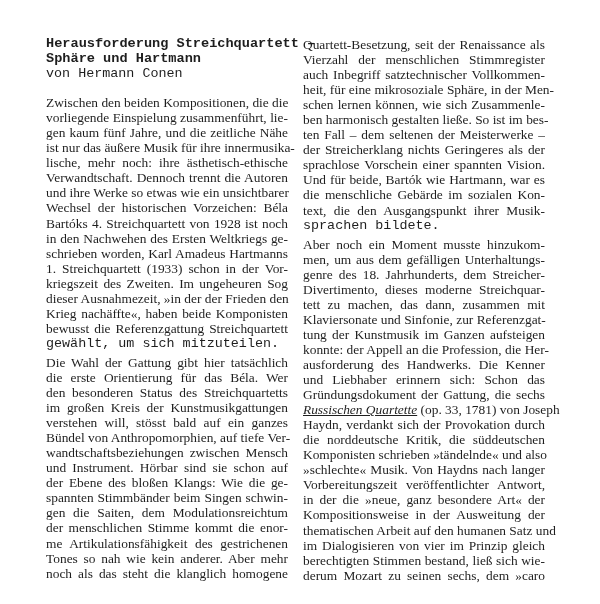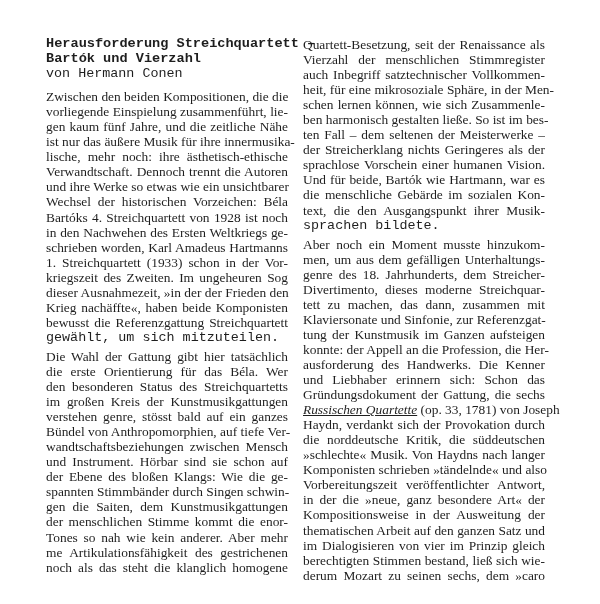--- a/index.html
+++ b/index.html
@@ -23,21 +23,21 @@
     .col-right { left: 303px; top: 37px; }
     .heading {
       font-weight: bold;
       font-size: 13.6px;
       line-height: 15.5px;
       margin: 0;
     }
     .byline {
       font-size: 13.4px;
       line-height: 15.5px;
-      margin: 0 0 8px 0;
+      margin: 0 0 14px 0;
     }
     .line {
       display: block;
       white-space: nowrap;
       text-align: justify;
       text-align-last: justify;
       height: 15.05px;
     }
     .line.last {
       text-align-last: left;
@@ -45,21 +45,21 @@
     }
     .para { margin: 0 0 4px 0; }
     em { font-style: italic; text-decoration: underline; }
   </style>
 </head>
 <body>
 
 <div class="col col-left">
   <p class="heading">
     <span class="line last">Herausforderung Streichquartett –</span>
-    <span class="line last">Bartók und Vierzahl</span>
+    <span class="line last">Sphäre und Hartmann</span>
   </p>
   <p class="byline">
     <span class="line last">von Hermann Conen</span>
   </p>
   <div class="para">
       <span class="line">Zwischen den beiden Kompositionen, die die</span>
       <span class="line">vorliegende Einspielung zusammenführt, lie-</span>
       <span class="line">gen kaum fünf Jahre, und die zeitliche Nähe</span>
       <span class="line">ist nur das äußere Musik für ihre innermusika-</span>
       <span class="line">lische, mehr noch: ihre ästhetisch-ethische</span>
@@ -74,45 +74,45 @@
       <span class="line">dieser Ausnahmezeit, »in der der Frieden den</span>
       <span class="line">Krieg nachäffte«, haben beide Komponisten</span>
       <span class="line">bewusst die Referenzgattung Streichquartett</span>
       <span class="line last">gewählt, um sich mitzuteilen.</span>
     </div>
   <div class="para">
       <span class="line">Die Wahl der Gattung gibt hier tatsächlich</span>
       <span class="line">die erste Orientierung für das Béla. Wer</span>
       <span class="line">den besonderen Status des Streichquartetts</span>
       <span class="line">im großen Kreis der Kunstmusikgattungen</span>
-      <span class="line">verstehen genre, stösst bald auf ein ganzes</span>
+      <span class="line">verstehen will, stösst bald auf ein ganzes</span>
       <span class="line">Bündel von Anthropomorphien, auf tiefe Ver-</span>
       <span class="line">wandtschaftsbeziehungen zwischen Mensch</span>
       <span class="line">und Instrument. Hörbar sind sie schon auf</span>
       <span class="line">der Ebene des bloßen Klangs: Wie die ge-</span>
-      <span class="line">spannten Stimmbänder durch Singen schwin-</span>
-      <span class="line">gen die Saiten, dem Kunstmusikgattungen</span>
+      <span class="line">spannten Stimmbänder beim Singen schwin-</span>
+      <span class="line">gen die Saiten, dem Modulationsreichtum</span>
       <span class="line">der menschlichen Stimme kommt die enor-</span>
+      <span class="line">me Artikulationsfähigkeit des gestrichenen</span>
       <span class="line">Tones so nah wie kein anderer. Aber mehr</span>
-      <span class="line">me Artikulationsfähigkeit des gestrichenen</span>
       <span class="line">noch als das steht die klanglich homogene</span>
     </div>
 </div>
 
 <div class="col col-right">
   <div class="para">
       <span class="line">Quartett-Besetzung, seit der Renaissance als</span>
       <span class="line">Vierzahl der menschlichen Stimmregister</span>
       <span class="line">auch Inbegriff satztechnischer Vollkommen-</span>
       <span class="line">heit, für eine mikrosoziale Sphäre, in der Men-</span>
       <span class="line">schen lernen können, wie sich Zusammenle-</span>
       <span class="line">ben harmonisch gestalten ließe. So ist im bes-</span>
       <span class="line">ten Fall – dem seltenen der Meisterwerke –</span>
       <span class="line">der Streicherklang nichts Geringeres als der</span>
-      <span class="line">sprachlose Vorschein einer humanen Vision.</span>
+      <span class="line">sprachlose Vorschein einer spannten Vision.</span>
       <span class="line">Und für beide, Bartók wie Hartmann, war es</span>
       <span class="line">die menschliche Gebärde im sozialen Kon-</span>
       <span class="line">text, die den Ausgangspunkt ihrer Musik-</span>
       <span class="line last">sprachen bildete.</span>
     </div>
   <div class="para">
     <div>
         <span class="line">Aber noch ein Moment musste hinzukom-</span>
         <span class="line">men, um aus dem gefälligen Unterhaltungs-</span>
         <span class="line">genre des 18. Jahrhunderts, dem Streicher-</span>
@@ -122,24 +122,24 @@
         <span class="line">tung der Kunstmusik im Ganzen aufsteigen</span>
         <span class="line">konnte: der Appell an die Profession, die Her-</span>
         <span class="line">ausforderung des Handwerks. Die Kenner</span>
         <span class="line">und Liebhaber erinnern sich: Schon das</span>
         <span class="line">Gründungsdokument der Gattung, die sechs</span>
       </div>
     <span class="line"><em>Russischen Quartette</em><span> (op. 33, 1781) von Joseph</span></span>
     <div>
         <span class="line">Haydn, verdankt sich der Provokation durch</span>
         <span class="line">die norddeutsche Kritik, die süddeutschen</span>
+        <span class="line">Komponisten schrieben »tändelnde« und also</span>
         <span class="line">»schlechte« Musik. Von Haydns nach langer</span>
-        <span class="line">Komponisten schrieben »tändelnde« und also</span>
         <span class="line">Vorbereitungszeit veröffentlichter Antwort,</span>
         <span class="line">in der die »neue, ganz besondere Art« der</span>
         <span class="line">Kompositionsweise in der Ausweitung der</span>
-        <span class="line">thematischen Arbeit auf den ganzen Satz und</span>
+        <span class="line">thematischen Arbeit auf den humanen Satz und</span>
         <span class="line">im Dialogisieren von vier im Prinzip gleich</span>
         <span class="line">berechtigten Stimmen bestand, ließ sich wie-</span>
         <span class="line">derum Mozart zu seinen sechs, dem »caro</span>
       </div>
   </div>
 </div>
 
 </body></html>

